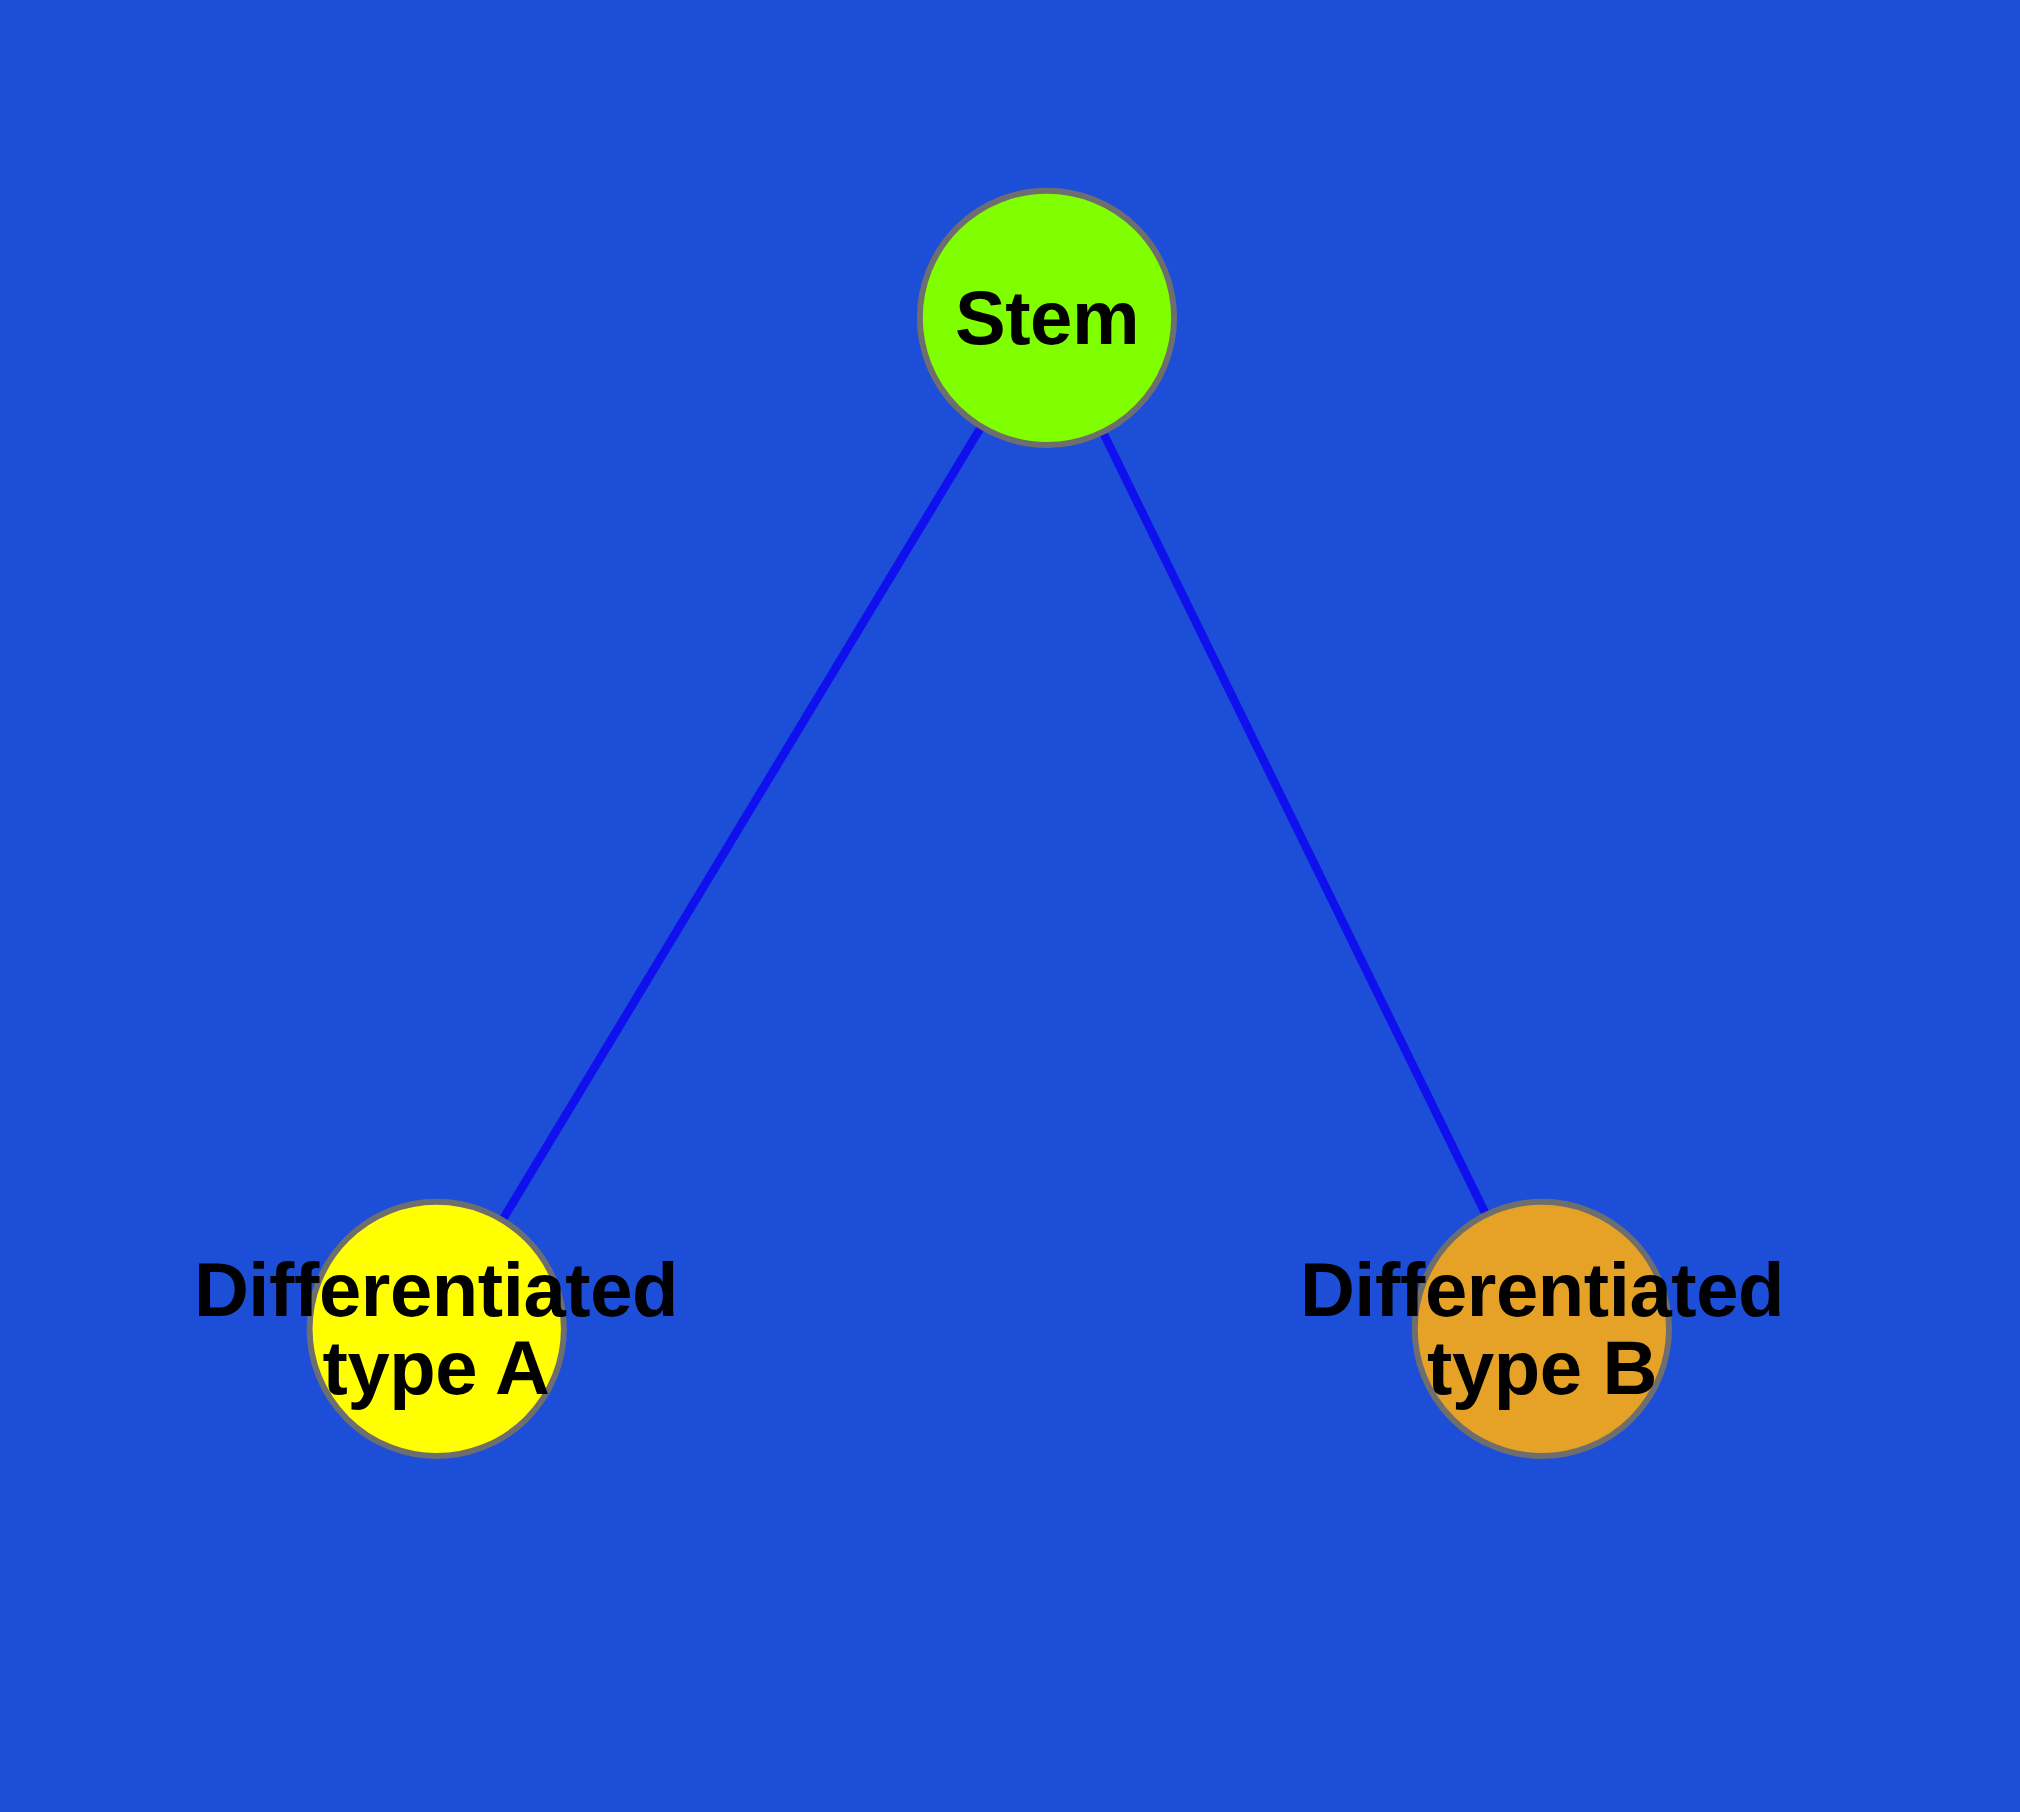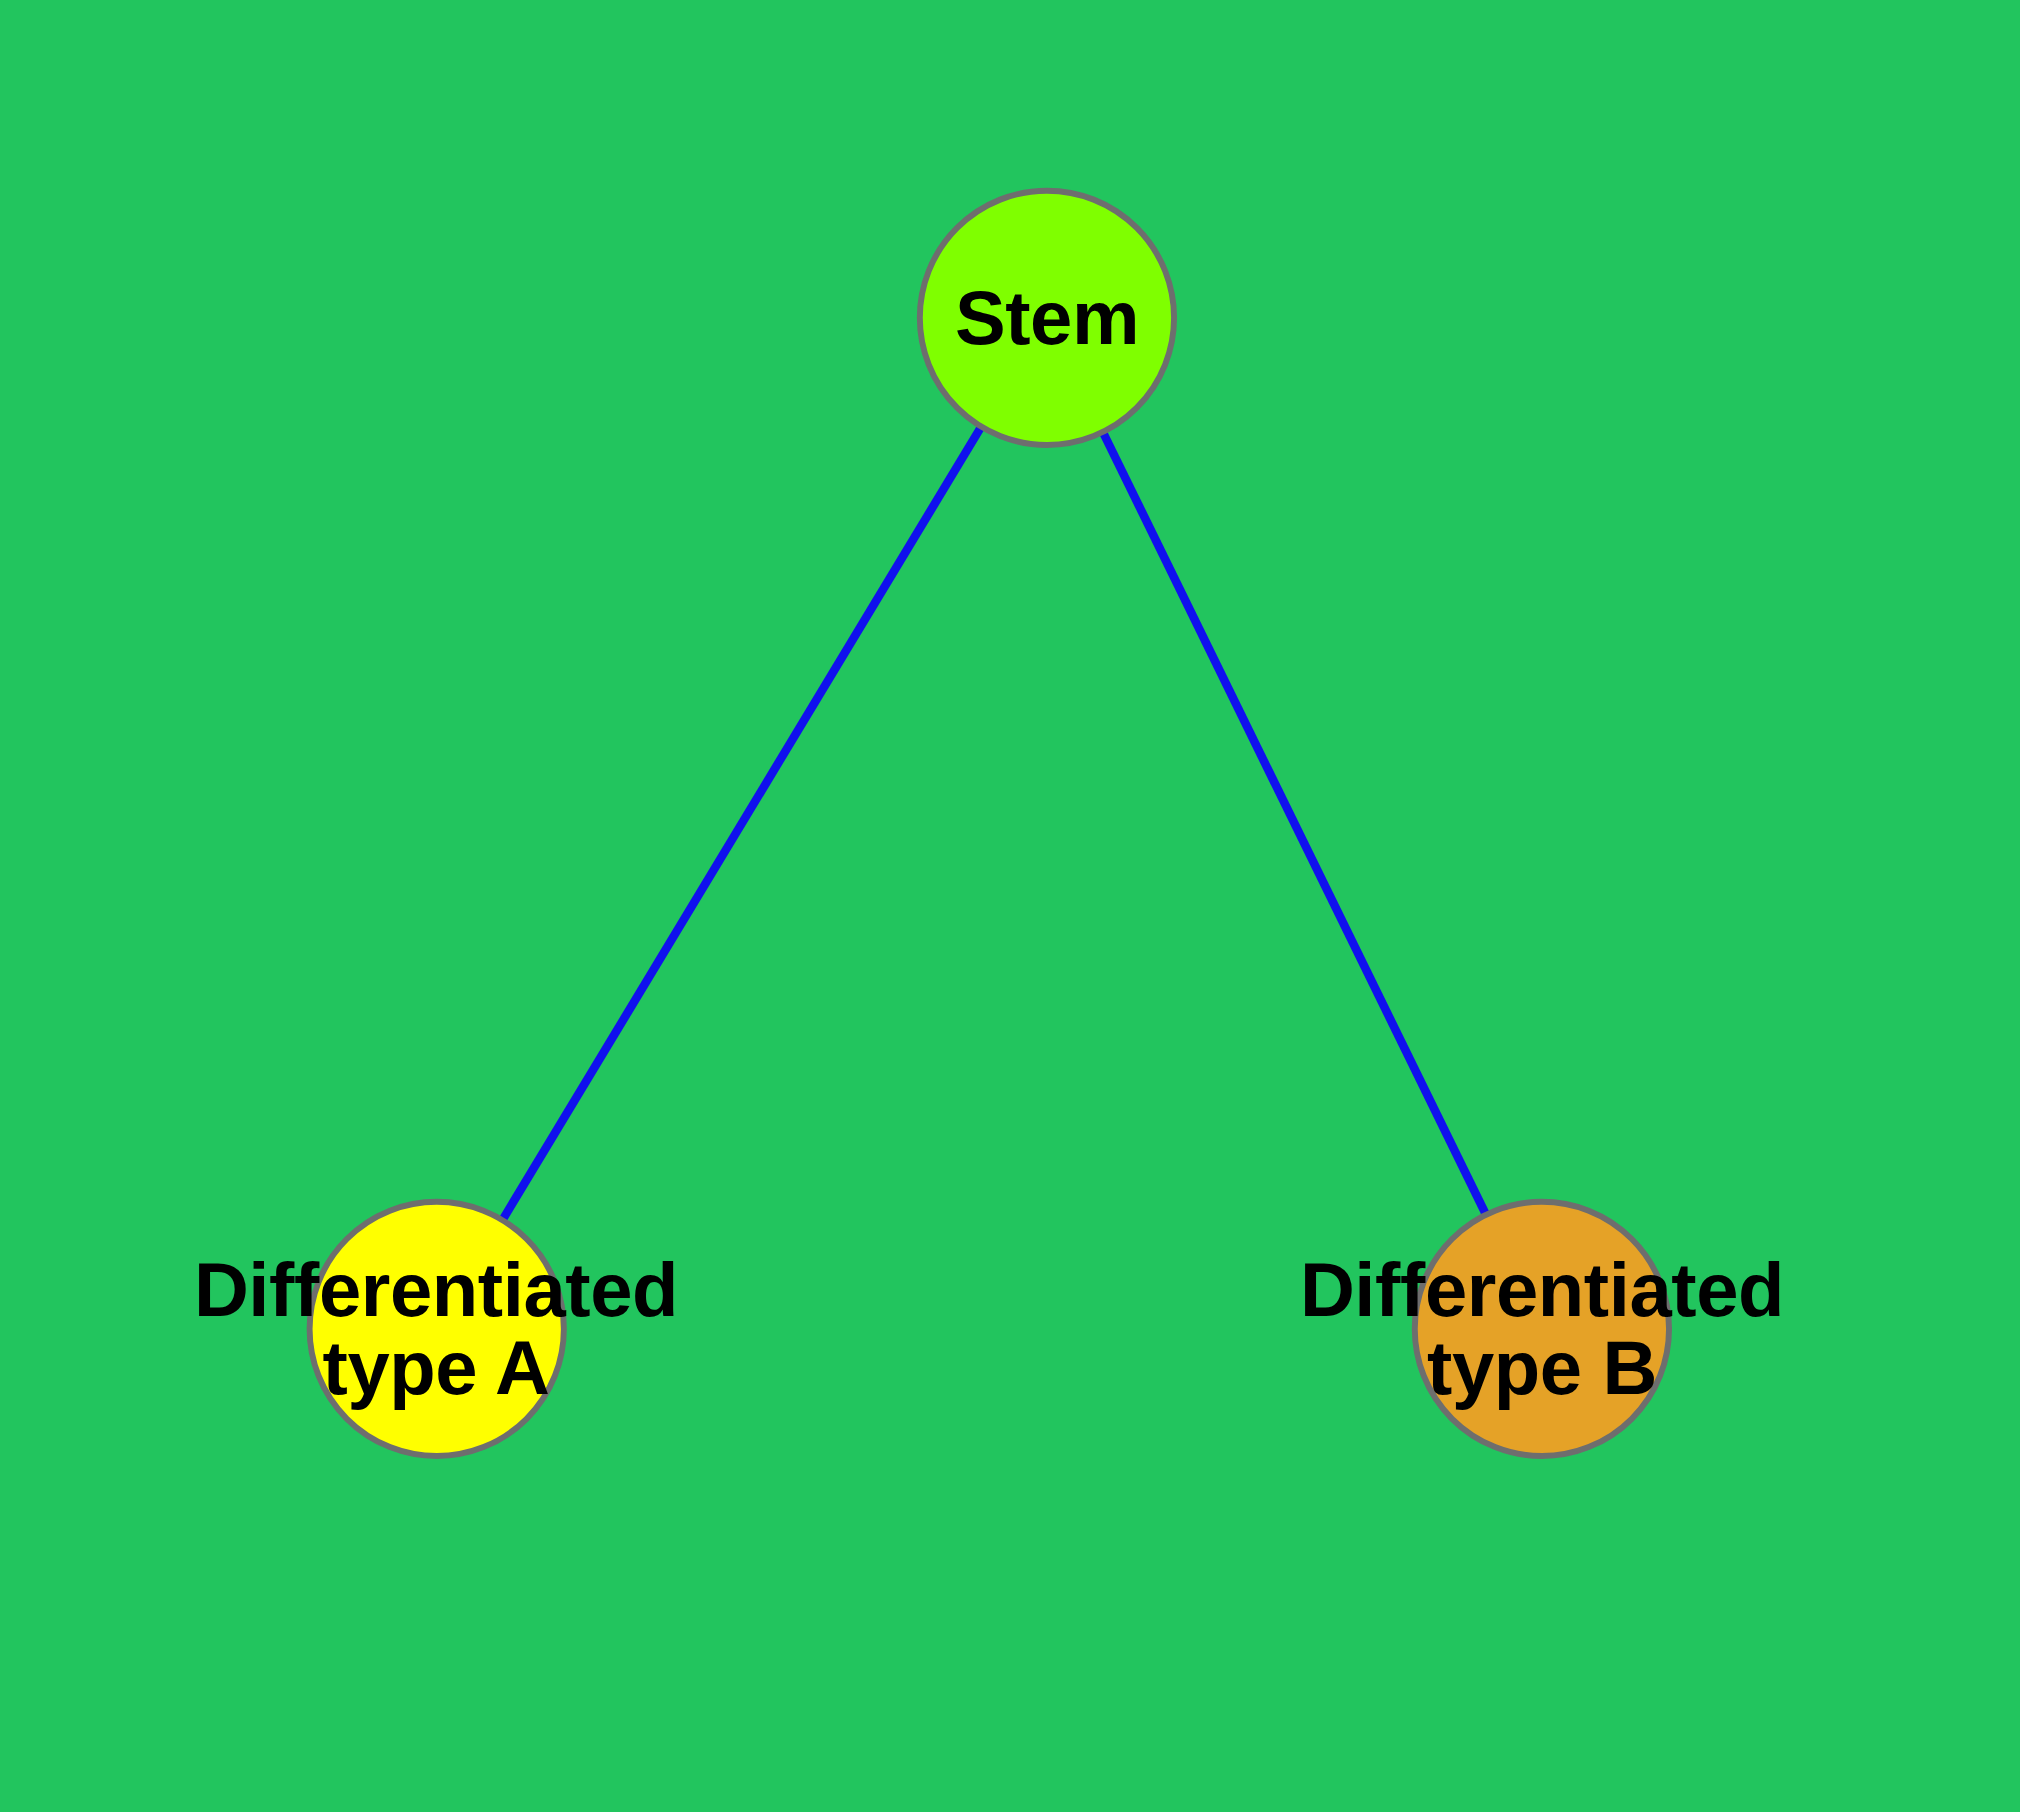--- a/index.html
+++ b/index.html
@@ -8,21 +8,21 @@
     padding: 0;
     background: #ccccf5;
   }
   body {
     font-family: "Liberation Sans", sans-serif;
   }
   #canvas {
     position: relative;
     width: 2021px;
     height: 1812px;
-    background: #22c55e;
+    background: #1d4ed8;
     overflow: hidden;
   }
   #graph-svg {
     position: absolute;
     left: 0;
     top: 0;
     width: 2021px;
     height: 1812px;
     display: block;
   }

